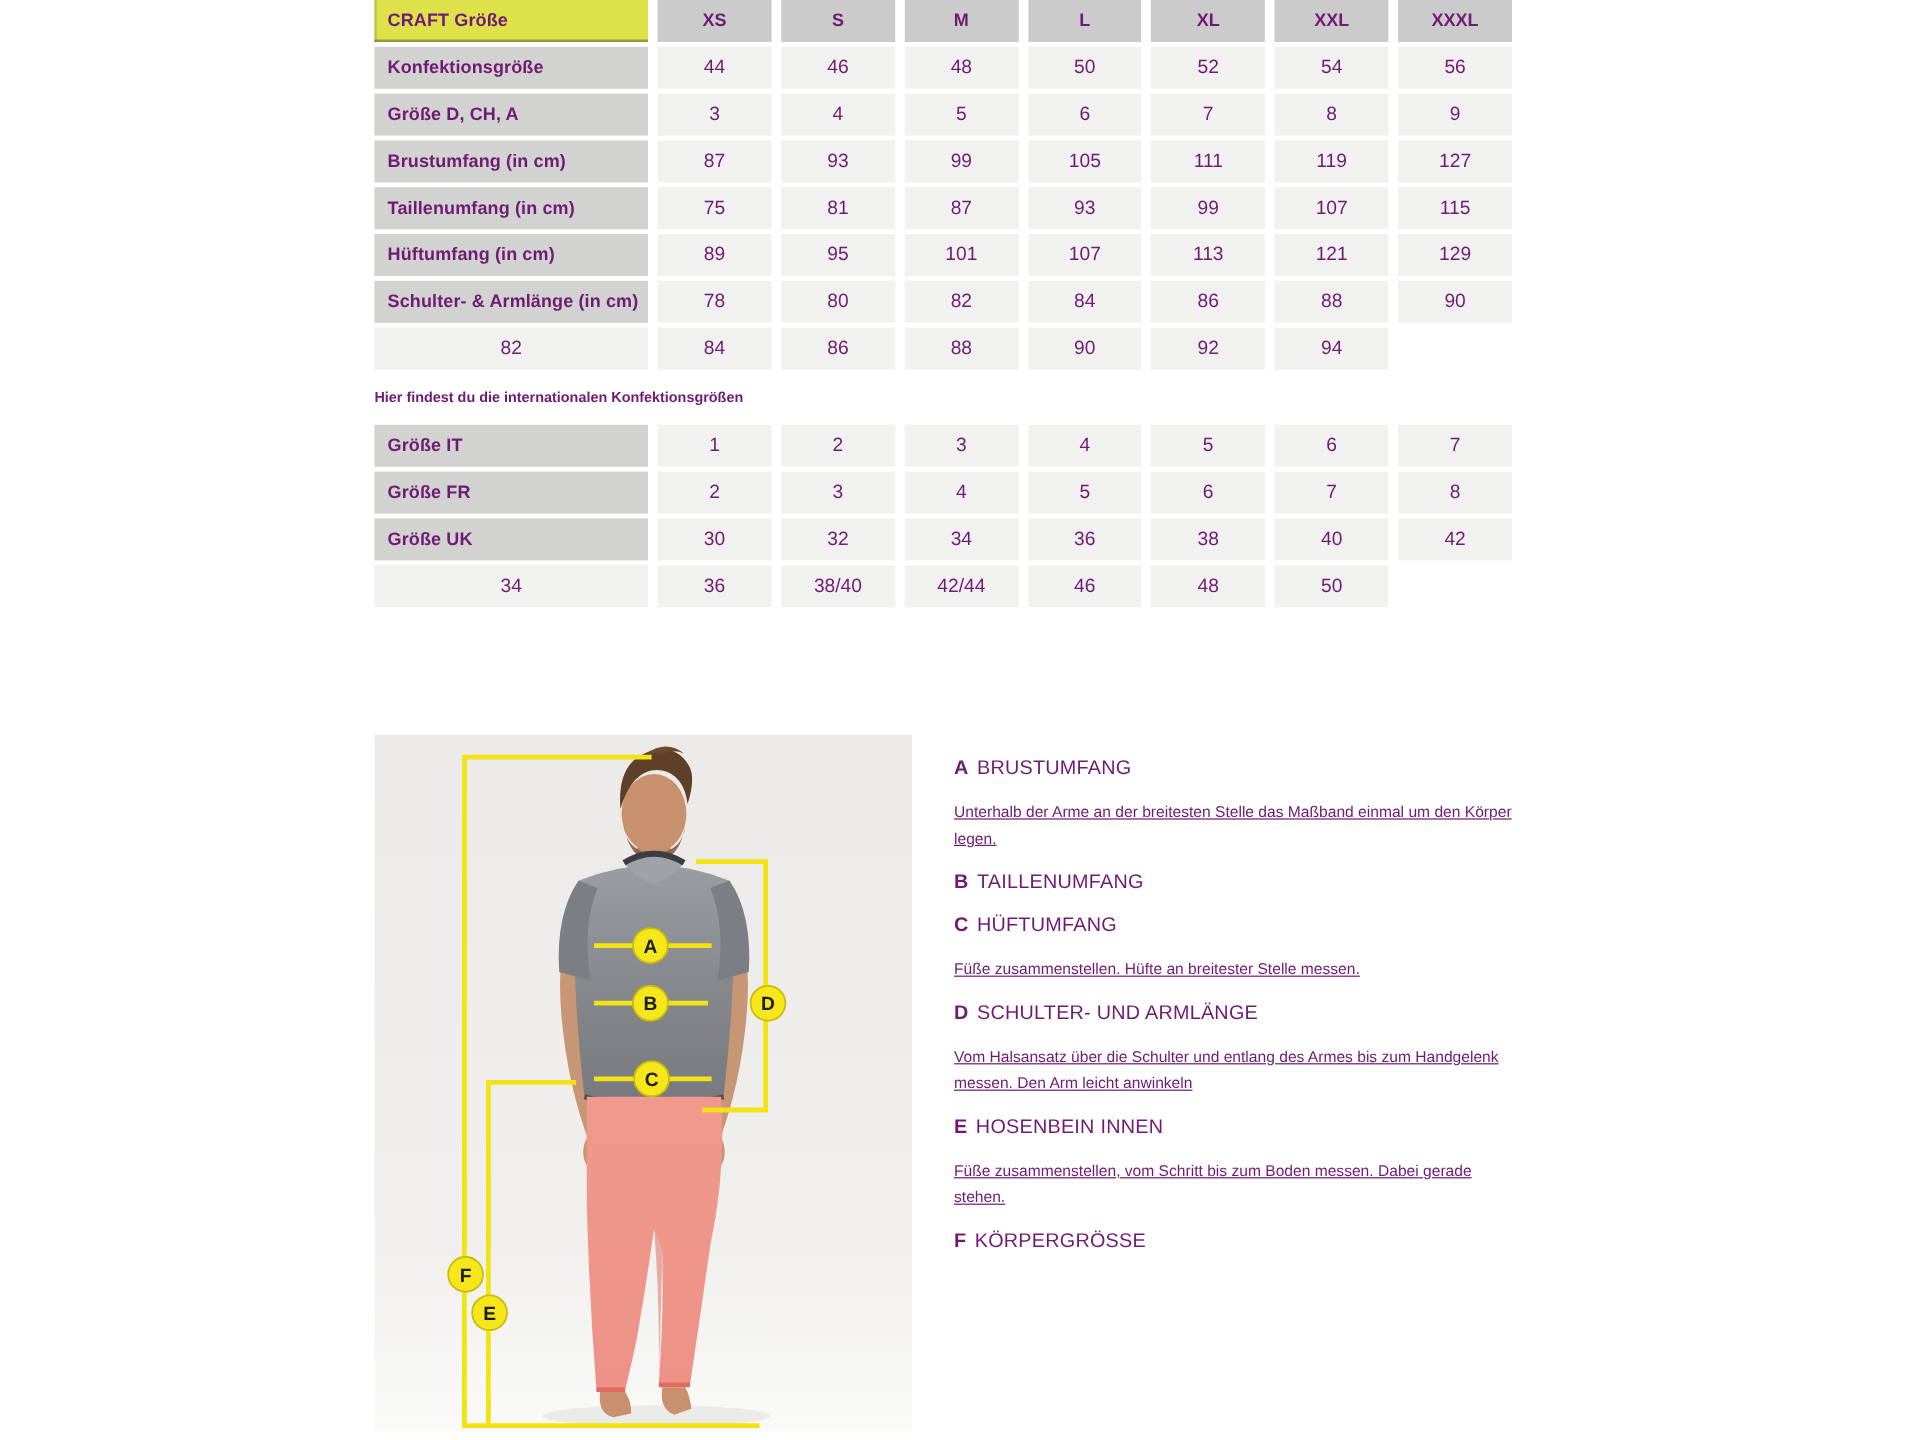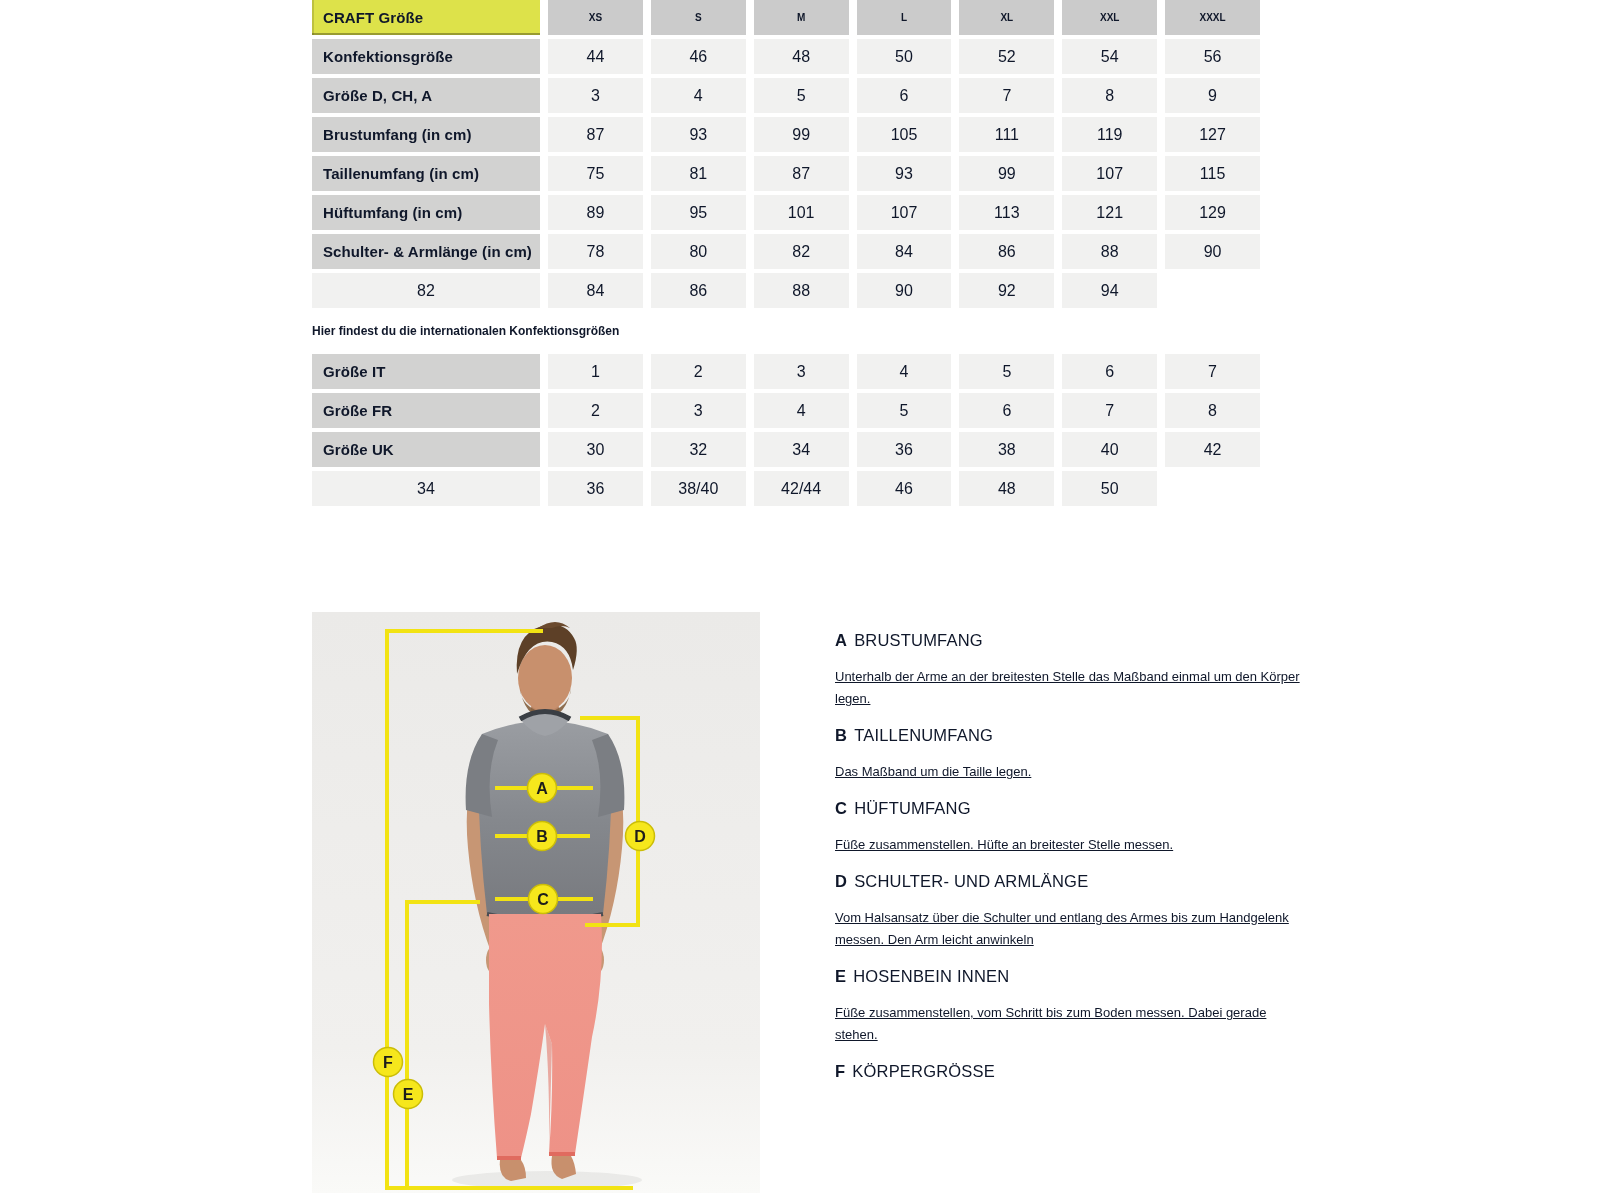--- a/index.html
+++ b/index.html
@@ -1,36 +1,36 @@
 <!DOCTYPE html>
 <html style="--highlight: #dde24a; --header-gray: #cbcbcb; --label-gray: #d2d2d1; --cell-gray: #f1f1f0;"><head>
 <meta charset="utf-8">
 <style>
   html,body{margin:0;padding:0;background:#ffffff;}
   .page{position:relative;width:1600px;height:1200px;background:#ffffff;overflow:hidden;
-        font-family:"Liberation Sans",sans-serif;color:#0f172a;}
+        font-family:"Liberation Sans",sans-serif;color:#701a75;}
 
   
   .table-wrap{position:absolute;left:312px;top:0;width:948px;}
   .srow{display:grid;grid-template-columns:228px repeat(7,1fr);column-gap:8px;
         height:35px;margin-bottom:4px;}
   .cell{display:flex;align-items:center;justify-content:center;font-size:16px;}
   .label-cell{justify-content:flex-start;padding-left:11px;background:var(--label-gray,#d2d2d1);
         font-weight:bold;font-size:15px;letter-spacing:.1px;}
   .value-cell{background:var(--cell-gray,#f1f1f0);}
-  .header-row .value-cell{background:var(--header-gray,#cbcbcb);font-weight:bold;font-size:10px;}
+  .header-row .value-cell{background:var(--header-gray,#cbcbcb);font-weight:bold;font-size:15px;}
   .header-row .label-cell{background:var(--highlight,#dde24a);
         box-shadow:inset 0 -2px 0 rgba(95,97,30,.55), inset 2px 0 0 rgba(95,97,30,.25);}
   #measure-rows{}
   .intro{margin:13px 0;font-size:12px;line-height:20px;font-weight:bold;}
 
   
   .figure{position:absolute;left:312px;top:612px;width:448px;height:581px;}
   .figure svg{display:block;}
-  .guide{position:absolute;left:835px;top:612px;width:472px;padding-top:18px;}
+  .guide{position:absolute;left:795px;top:612px;width:472px;padding-top:18px;}
   .gh{font-size:16.5px;line-height:21px;margin:0 0 15px;letter-spacing:.2px;}
   .gh .letter{font-weight:bold;margin-right:7px;}
   .gp{font-size:13px;line-height:22px;margin:0 0 15px;text-decoration:underline;}
   .marker-letter{font-size:16px;font-weight:bold;fill:#1d1d1b;}
 </style>
 </head>
 <body>
 
 <div class="page">
 
@@ -235,21 +235,20 @@
         <text x="96" y="488" text-anchor="middle" class="marker-letter">E</text>
         <text x="76" y="456" text-anchor="middle" class="marker-letter">F</text>
       </g>
     </svg>
   </div>
 
   <div class="guide" id="guide-list">
       <div class="gh"><span class="letter">A</span><span class="title">BRUSTUMFANG</span></div>
       <p class="gp">Unterhalb der Arme an der breitesten Stelle das Maßband einmal um den Körper legen.</p>
       <div class="gh"><span class="letter">B</span><span class="title">TAILLENUMFANG</span></div>
-      <p class="gp">Das Maßband um die Taille legen.</p>
       <div class="gh"><span class="letter">C</span><span class="title">HÜFTUMFANG</span></div>
       <p class="gp">Füße zusammenstellen. Hüfte an breitester Stelle messen.</p>
       <div class="gh"><span class="letter">D</span><span class="title">SCHULTER- UND ARMLÄNGE</span></div>
       <p class="gp">Vom Halsansatz über die Schulter und entlang des Armes bis zum Handgelenk messen. Den Arm leicht anwinkeln</p>
       <div class="gh"><span class="letter">E</span><span class="title">HOSENBEIN INNEN</span></div>
       <p class="gp">Füße zusammenstellen, vom Schritt bis zum Boden messen. Dabei gerade stehen.</p>
       <div class="gh"><span class="letter">F</span><span class="title">KÖRPERGRÖSSE</span></div>
     </div>
 
 </div>

